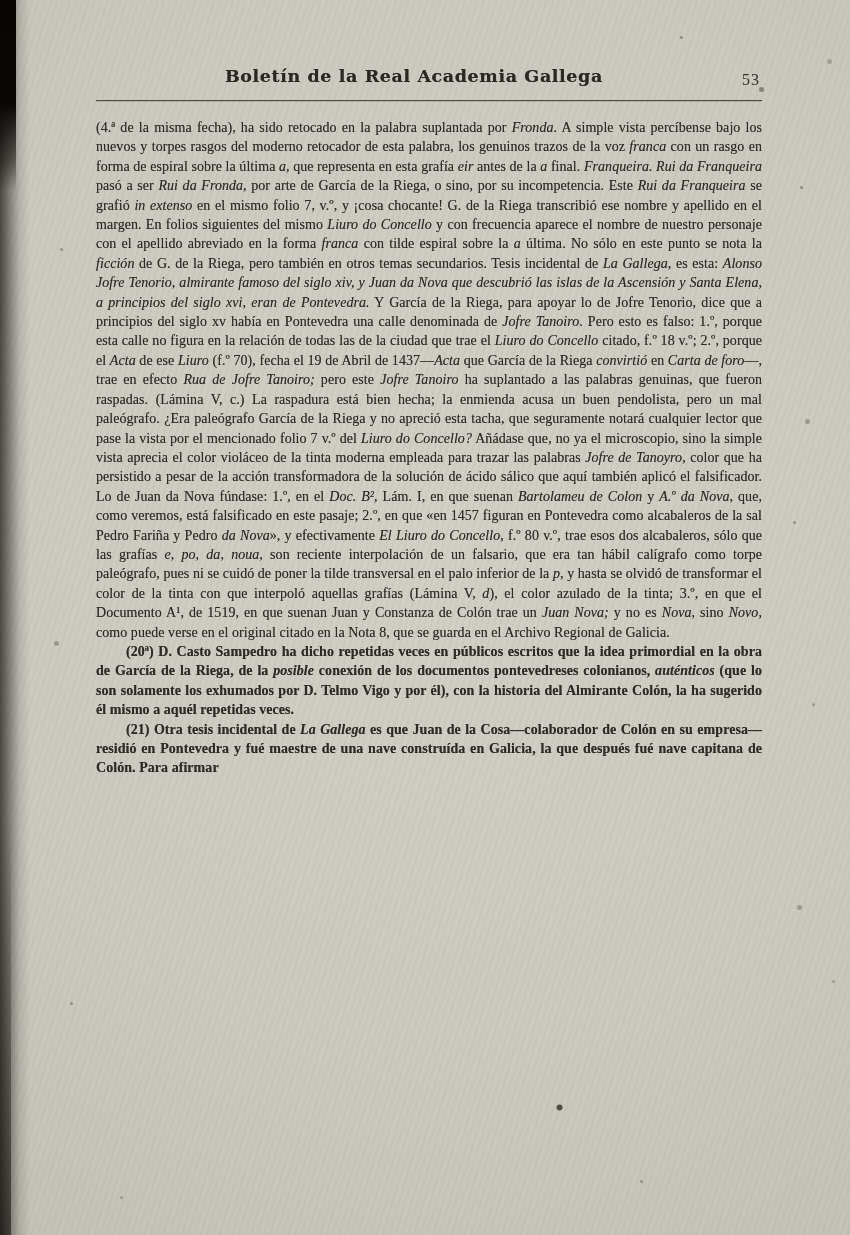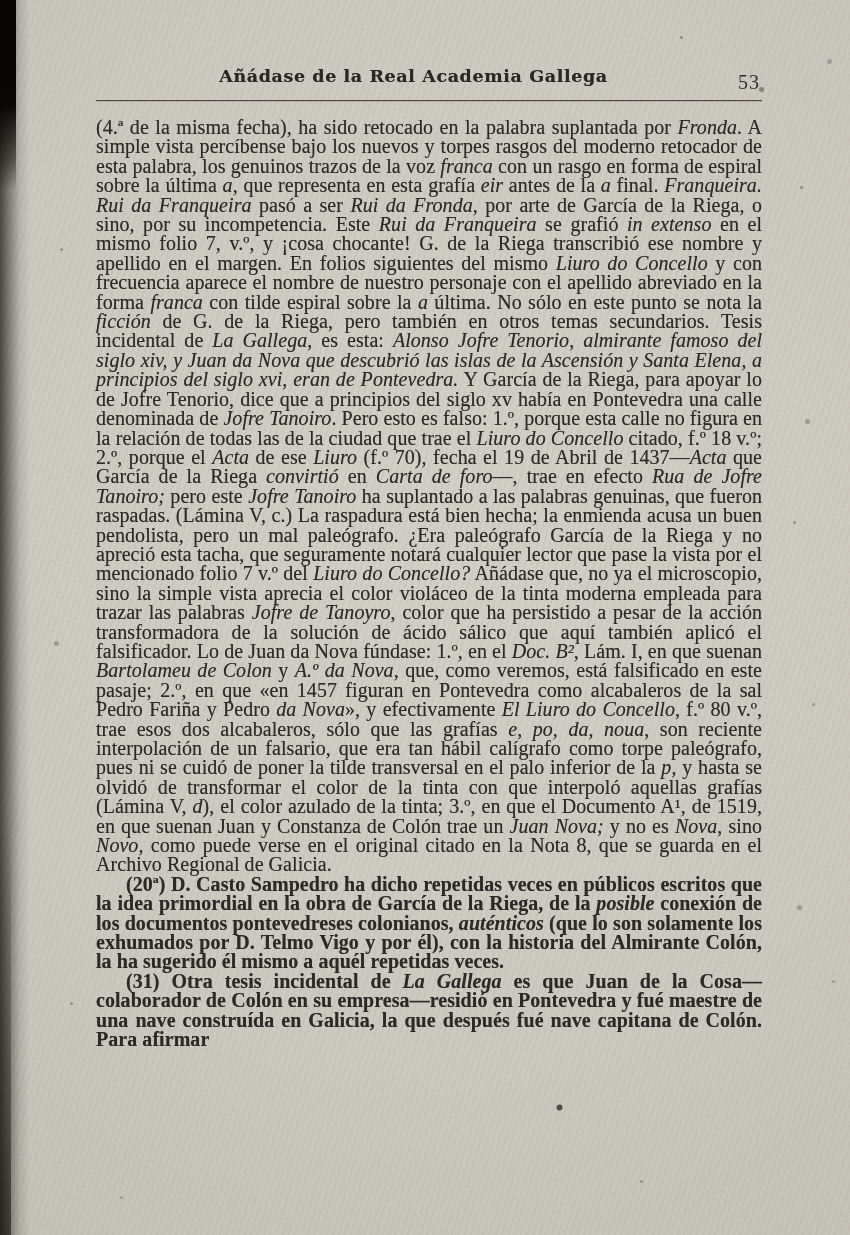--- a/index.html
+++ b/index.html
@@ -66,52 +66,52 @@
   .header { position: relative; height: 34px; }
   .title {
     position: absolute; left: 50%; top: 0; transform: translateX(-54%);
     font-family: "DejaVu Serif", "Liberation Serif", serif;
     font-weight: bold; font-size: 17.5px; letter-spacing: 0.6px;
     white-space: nowrap; color: #2b2823;
     text-shadow: 0 0 0.6px rgba(43,40,35,0.6);
   }
   .pagenum {
     position: absolute; right: 2px; top: 5px;
-    font-size: 20px; letter-spacing: 1px; color: #34302a;
+    font-size: 16px; letter-spacing: 1px; color: #34302a;
   }
   .rule {
     height: 0;
     border-top: 1.6px solid rgba(55,50,43,0.85);
     box-shadow: 0 1px 0 rgba(55,50,43,0.15);
   }
   .body-text {
     margin-top: 17px;
-    font-size: 20px;
+    font-size: 14px;
     line-height: 19.4px;
     text-align: justify;
     letter-spacing: 0.05px;
     color: var(--ink, #2d2a25);
     text-shadow: 0 0 0.5px rgba(45,40,34,0.5);
   }
   .para { margin: 0; }
   .para.indent { text-indent: 30px; font-weight: bold; }
   .body-text i { font-style: italic; }
 </style>
 </head>
 <body>
 
 <div class="scan">
   <div class="binding"></div>
   <div class="specks"></div>
 
   <div class="content">
     <div class="header">
-      <div class="title">Añádase de la Real Academia Gallega</div>
+      <div class="title">Boletín de la Real Academia Gallega</div>
       <div class="pagenum">53</div>
     </div>
     <div class="rule"></div>
     <div class="body-text" id="body-text">
         <p class="para"><span>(4.ª de la misma fecha), ha sido retocado en la palabra suplantada por </span><i>Fronda</i><span>. A simple vista percíbense bajo los nuevos y torpes rasgos del moderno retocador de esta palabra, los genuinos trazos de la voz </span><i>franca</i><span> con un rasgo en forma de espiral sobre la última </span><i>a</i><span>, que representa en esta grafía </span><i>eir</i><span> antes de la </span><i>a</i><span> final. </span><i>Franqueira. Rui da Franqueira</i><span> pasó a ser </span><i>Rui da Fronda</i><span>, por arte de García de la Riega, o sino, por su incompetencia. Este </span><i>Rui da Franqueira</i><span> se grafió </span><i>in extenso</i><span> en el mismo folio 7, v.º, y ¡cosa chocante! G. de la Riega transcribió ese nombre y apellido en el margen. En folios siguientes del mismo </span><i>Liuro do Concello</i><span> y con frecuencia aparece el nombre de nuestro personaje con el apellido abreviado en la forma </span><i>franca</i><span> con tilde espiral sobre la </span><i>a</i><span> última. No sólo en este punto se nota la </span><i>ficción</i><span> de G. de la Riega, pero también en otros temas secundarios. Tesis incidental de </span><i>La Gallega</i><span>, es esta: </span><i>Alonso Jofre Tenorio, almirante famoso del siglo xiv, y Juan da Nova que descubrió las islas de la Ascensión y Santa Elena, a principios del siglo xvi, eran de Pontevedra.</i><span> Y García de la Riega, para apoyar lo de Jofre Tenorio, dice que a principios del siglo xv había en Pontevedra una calle denominada de </span><i>Jofre Tanoiro</i><span>. Pero esto es falso: 1.º, porque esta calle no figura en la relación de todas las de la ciudad que trae el </span><i>Liuro do Concello</i><span> citado, f.º 18 v.º; 2.º, porque el </span><i>Acta</i><span> de ese </span><i>Liuro</i><span> (f.º 70), fecha el 19 de Abril de 1437—</span><i>Acta</i><span> que García de la Riega </span><i>convirtió</i><span> en </span><i>Carta de foro</i><span>—, trae en efecto </span><i>Rua de Jofre Tanoiro;</i><span> pero este </span><i>Jofre Tanoiro</i><span> ha suplantado a las palabras genuinas, que fueron raspadas. (Lámina V, c.) La raspadura está bien hecha; la enmienda acusa un buen pendolista, pero un mal paleógrafo. ¿Era paleógrafo García de la Riega y no apreció esta tacha, que seguramente notará cualquier lector que pase la vista por el mencionado folio 7 v.º del </span><i>Liuro do Concello?</i><span> Añádase que, no ya el microscopio, sino la simple vista aprecia el color violáceo de la tinta moderna empleada para trazar las palabras </span><i>Jofre de Tanoyro</i><span>, color que ha persistido a pesar de la acción transformadora de la solución de ácido sálico que aquí también aplicó el falsificador. Lo de Juan da Nova fúndase: 1.º, en el </span><i>Doc. B²</i><span>, Lám. I, en que suenan </span><i>Bartolameu de Colon</i><span> y </span><i>A.º da Nova</i><span>, que, como veremos, está falsificado en este pasaje; 2.º, en que «en 1457 figuran en Pontevedra como alcabaleros de la sal Pedro Fariña y Pedro </span><i>da Nova</i><span>», y efectivamente </span><i>El Liuro do Concello</i><span>, f.º 80 v.º, trae esos dos alcabaleros, sólo que las grafías </span><i>e, po, da, noua</i><span>, son reciente interpolación de un falsario, que era tan hábil calígrafo como torpe paleógrafo, pues ni se cuidó de poner la tilde transversal en el palo inferior de la </span><i>p</i><span>, y hasta se olvidó de transformar el color de la tinta con que interpoló aquellas grafías (Lámina V, </span><i>d</i><span>), el color azulado de la tinta; 3.º, en que el Documento A¹, de 1519, en que suenan Juan y Constanza de Colón trae un </span><i>Juan Nova;</i><span> y no es </span><i>Nova</i><span>, sino </span><i>Novo</i><span>, como puede verse en el original citado en la Nota 8, que se guarda en el Archivo Regional de Galicia.</span></p>
         <p class="para indent"><span>(20ª) D. Casto Sampedro ha dicho repetidas veces en públicos escritos que la idea primordial en la obra de García de la Riega, de la </span><i>posible</i><span> conexión de los documentos pontevedreses colonianos, </span><i>auténticos</i><span> (que lo son solamente los exhumados por D. Telmo Vigo y por él), con la historia del Almirante Colón, la ha sugerido él mismo a aquél repetidas veces.</span></p>
-        <p class="para indent"><span>(31) Otra tesis incidental de </span><i>La Gallega</i><span> es que Juan de la Cosa—colaborador de Colón en su empresa—residió en Pontevedra y fué maestre de una nave construída en Galicia, la que después fué nave capitana de Colón. Para afirmar</span></p>
+        <p class="para indent"><span>(21) Otra tesis incidental de </span><i>La Gallega</i><span> es que Juan de la Cosa—colaborador de Colón en su empresa—residió en Pontevedra y fué maestre de una nave construída en Galicia, la que después fué nave capitana de Colón. Para afirmar</span></p>
       </div>
   </div>
 </div>
 
 </body></html>

